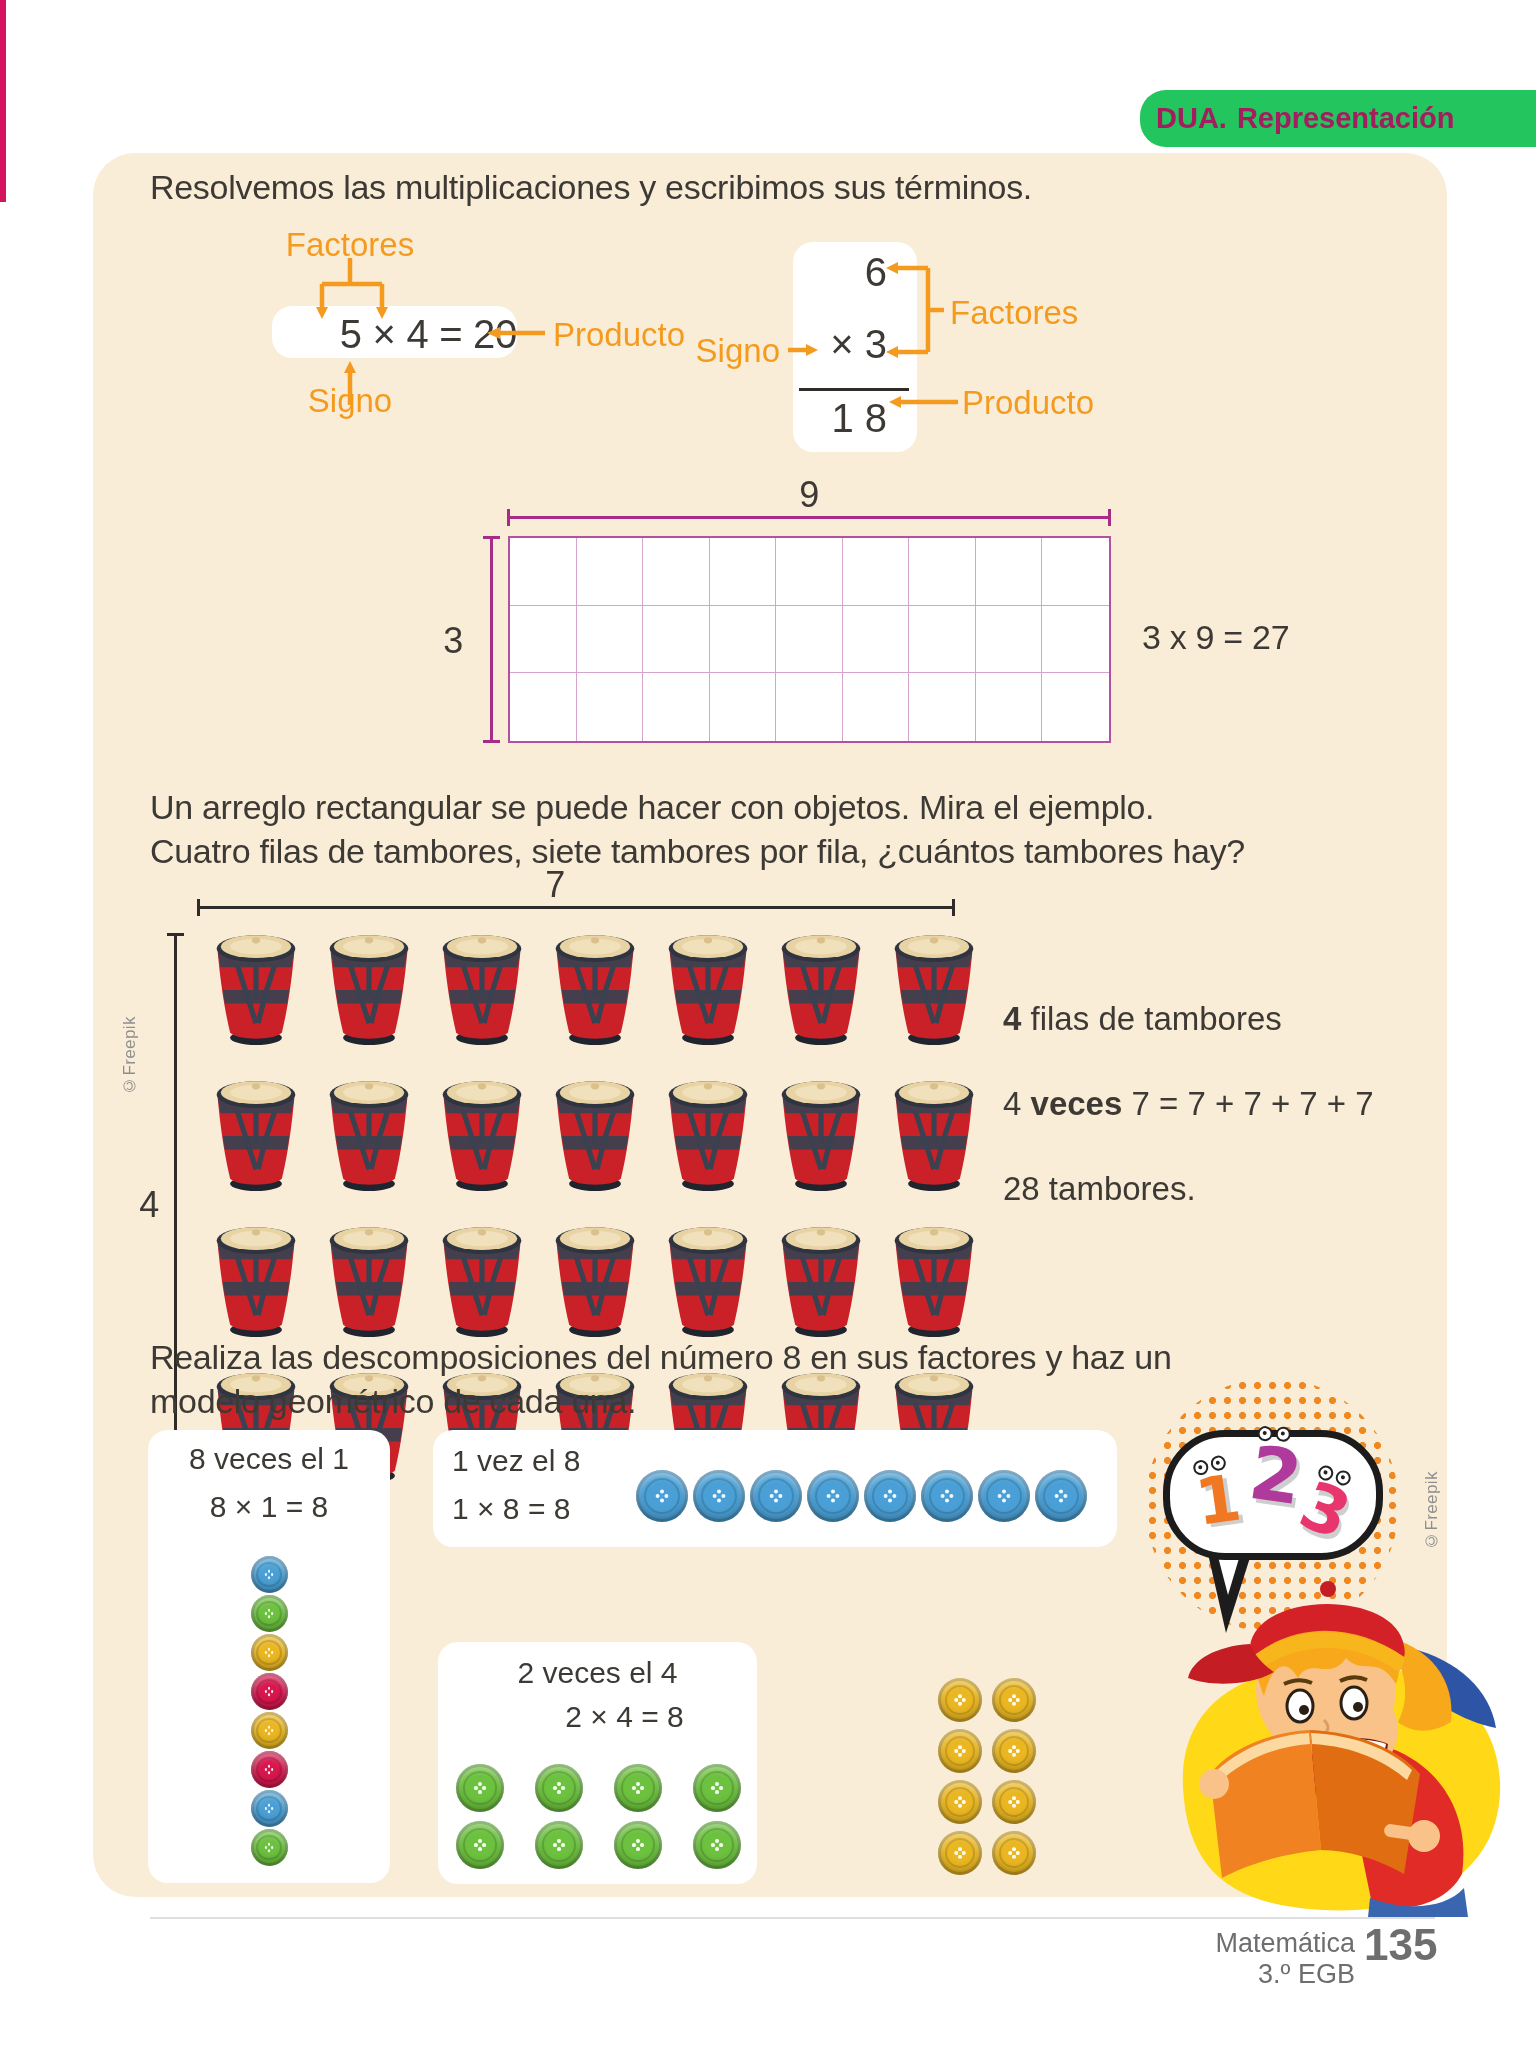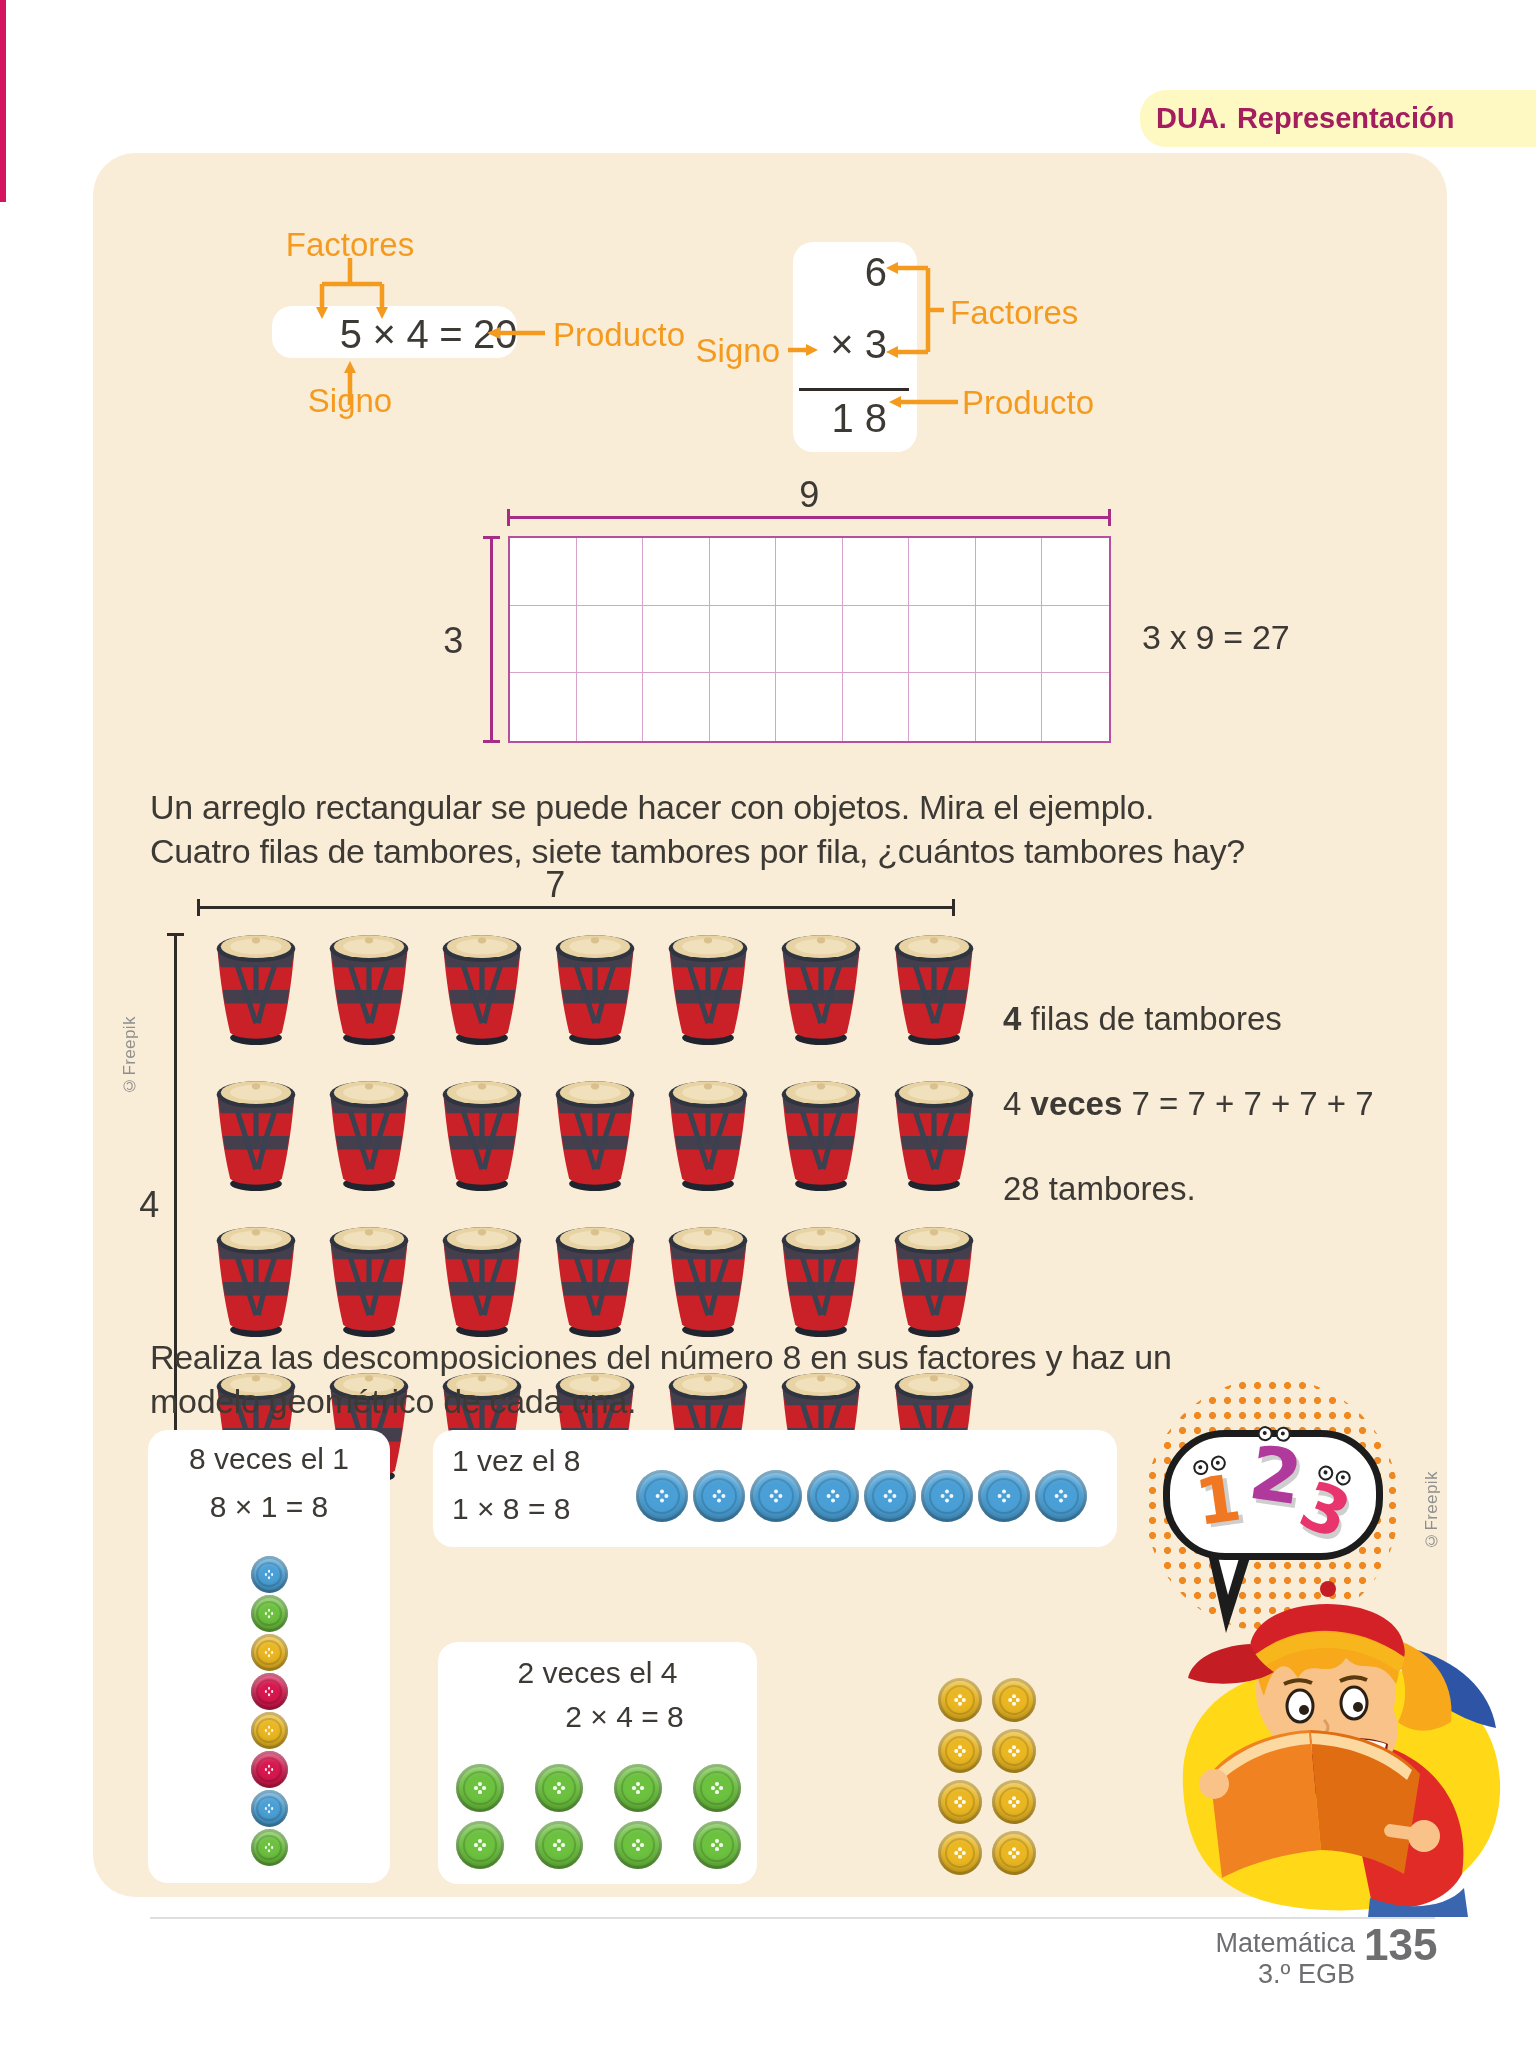--- a/index.html
+++ b/index.html
@@ -5,21 +5,21 @@
   html,body{margin:0;padding:0;background:#fff;}
   #page{position:relative;width:1536px;height:2048px;background:#fff;overflow:hidden;
         font-family:"Liberation Sans",sans-serif;color:#3d3935;}
   .abs{position:absolute;}
   .t{position:absolute;font-size:34px;letter-spacing:-0.3px;color:#3d3935;white-space:nowrap;}
   .center{text-align:center;}
 
   
   #pink-bar{left:0;top:0;width:6px;height:202px;background:#d4145f;}
   #card{left:93px;top:153px;width:1354px;height:1744px;background:#f9edd8;border-radius:42px;}
-  #dua-badge{left:1140px;top:90px;width:396px;height:57px;background:#fef9c3;
+  #dua-badge{left:1140px;top:90px;width:396px;height:57px;background:#22c55e;
              border-radius:26px 0 0 26px;display:flex;align-items:center;padding-left:16px;
              font-size:29px;font-weight:bold;color:#a31d5f;box-sizing:border-box;}
   #dua-badge .sep{width:10px;}
 
   
   .wbox{position:absolute;background:#fff;border-radius:20px;}
   #eqbox-a{left:272px;top:306px;width:245px;height:52px;}
   #eqbox-a-text{left:272px;top:312px;width:245px;font-size:40px;text-align:right;}
   #eqbox-b{left:793px;top:242px;width:124px;height:210px;}
   .vm-line{position:absolute;left:793px;width:94px;text-align:right;font-size:40px;}
@@ -151,20 +151,21 @@
 
   <div class="abs" id="pink-bar"></div>
   <div class="abs" id="card"></div>
 
   <div class="abs" id="dua-badge">
     <span>DUA.</span>
     <span class="sep"></span>
     <span>Representación</span>
   </div>
 
+  <div class="t" id="title1">Resolvemos las multiplicaciones y escribimos sus términos.</div>
 
   <div class="olabel" id="lbl-factores-a">Factores</div>
   <div class="wbox" id="eqbox-a"></div>
   <div class="t" id="eqbox-a-text">5 × 4 = 20</div>
   <div class="olabel" id="lbl-producto-a">Producto</div>
   <div class="olabel" id="lbl-signo-a">Signo</div>
 
   <div class="wbox" id="eqbox-b"></div>
   <div class="vm-line" id="vm-top">6</div>
   <div class="vm-line" id="vm-sign">× 3</div>

